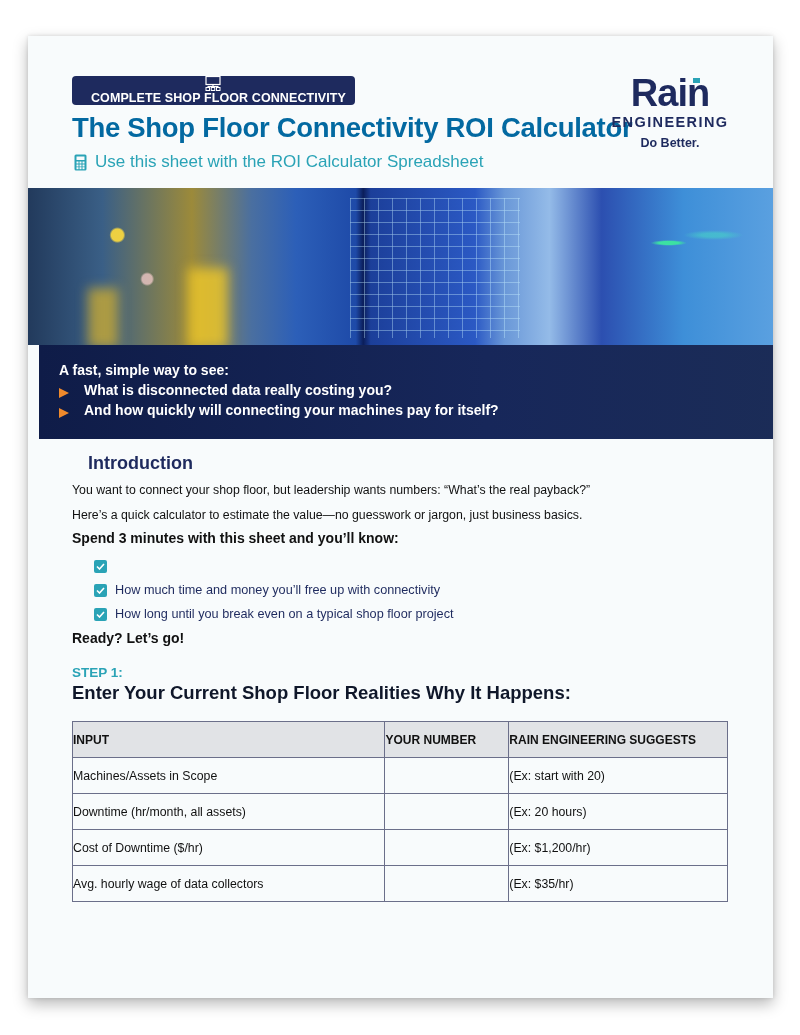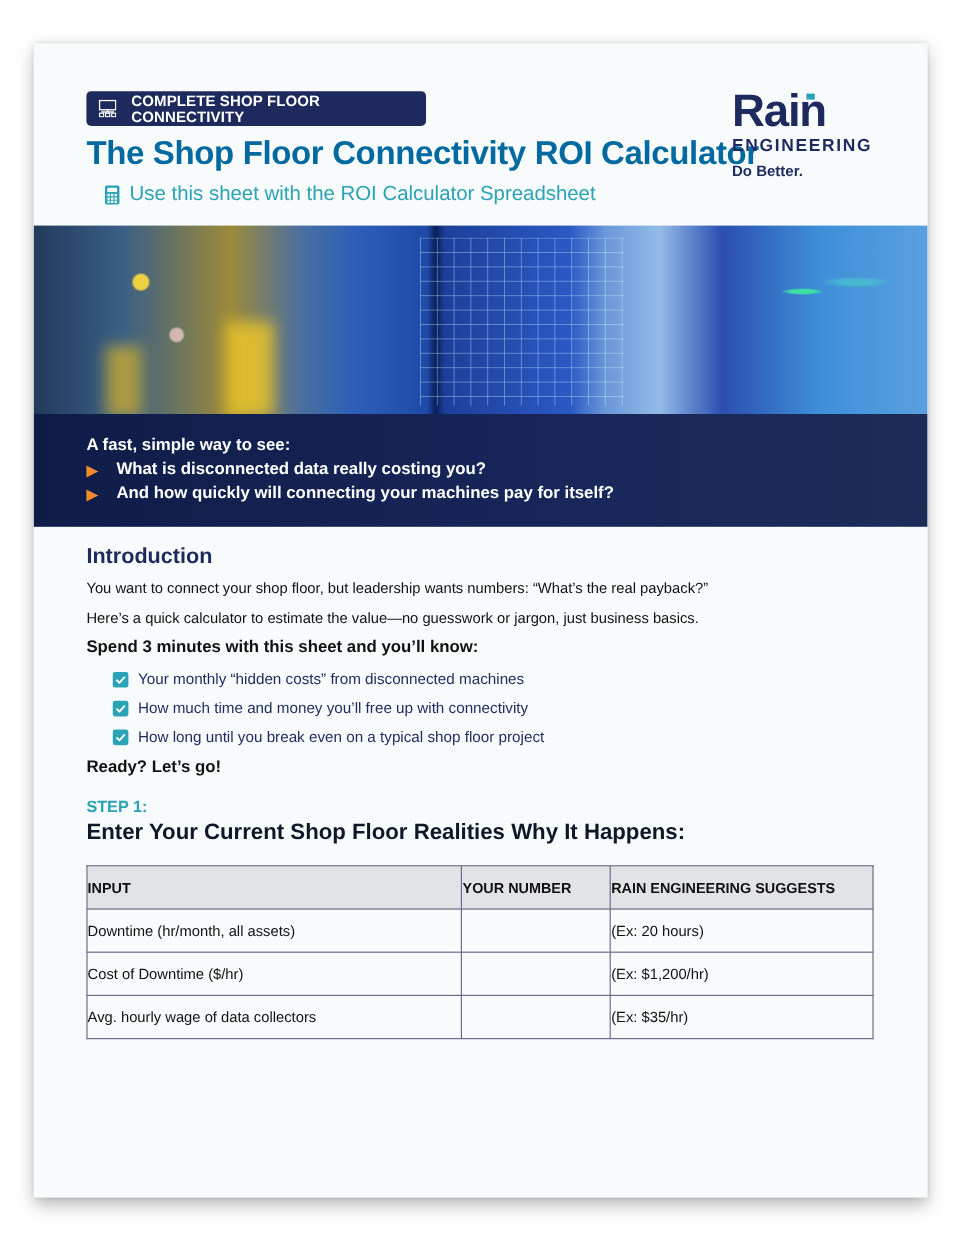--- a/index.html
+++ b/index.html
@@ -10,34 +10,34 @@
     position: absolute; left: 28px; top: 36px; width: 745px; height: 962px;
     background: #f8fbfc;
     box-shadow: 0 6px 14px rgba(0,0,0,0.28), 0 0 4px rgba(0,0,0,0.12);
     overflow: hidden;
   }
 
   
   .badge {
     position: absolute; left: 44px; top: 40px; width: 283px; height: 29px;
     background: #1e2a5e; border-radius: 4px; display: flex; align-items: center;
-    padding-left: 10px; color: #fff; font-weight: bold; font-size: 12.5px; letter-spacing: 0.1px;
+    padding-left: 10px; color: #fff; font-weight: bold; font-size: 12.5px; letter-spacing: 0.1px; flex-direction: column;
   }
   .badge svg { margin-right: 12px; }
   .title {
     position: absolute; left: 44px; top: 76px; font-size: 27.5px; font-weight: bold;
     color: #0369a1; letter-spacing: -0.3px; white-space: nowrap;
   }
   .subtitle {
     position: absolute; left: 46px; top: 116px; font-size: 17px; color: #2aa3b6;
-    display: flex; align-items: center; white-space: nowrap; margin-left: 13px;
+    display: flex; align-items: center; white-space: nowrap;
   }
   .subtitle svg { margin-right: 8px; }
 
-  .logo { position: absolute; left: 582px; top: 38px; width: 120px; }
+  .logo { position: absolute; left: 582px; top: 38px; width: 120px; text-align: center; }
   .logo-rain {
     font-size: 38px; font-weight: bold; color: #1e2a5e; letter-spacing: -1px; line-height: 38px;
     position: relative; display: inline-block;
   }
   .logo-dot { position: absolute; width: 7px; height: 5px; background: #2aa3b6; left: 62px; top: 4px; }
   .logo-eng { font-size: 14.5px; font-weight: bold; color: #1e2a5e; letter-spacing: 1.4px; margin-top: 2px; }
   .logo-tag { font-size: 12.5px; font-weight: bold; color: #1e2a5e; margin-top: 6px; }
 
   
   .hero {
@@ -53,30 +53,30 @@
     position: absolute; left: 322px; top: 10px; width: 170px; height: 140px;
     background-image:
       linear-gradient(rgba(200,240,255,0.55) 1px, transparent 1px),
       linear-gradient(90deg, rgba(200,240,255,0.55) 1px, transparent 1px);
     background-size: 14px 12px; opacity: 0.7;
   }
   .hero .bar-y { position: absolute; left: 160px; top: 80px; width: 40px; height: 80px; background: rgba(240,200,40,0.8); filter: blur(6px); }
   .hero .bar-y2 { position: absolute; left: 60px; top: 100px; width: 30px; height: 60px; background: rgba(220,180,40,0.7); filter: blur(6px); }
 
   .banner {
-    position: absolute; left: 0; top: 309px; width: 745px; height: 94px;
+    position: absolute; left: 11px; top: 309px; width: 745px; height: 94px;
     background: linear-gradient(90deg, #0f1c48 0%, #17275a 60%, #1b2c57 100%);
-    color: #fff; padding: 17px 0 0 44px;
+    color: #fff; padding: 17px 0 0 20px;
   }
   .banner-lead { font-size: 14px; font-weight: bold; margin-bottom: 4px; }
   .banner-item { display: flex; align-items: flex-end; font-size: 14px; font-weight: bold; margin-bottom: 4px; }
   .banner-item .arrow { width: 0; height: 0; border-top: 5px solid transparent; border-bottom: 5px solid transparent; border-left: 10px solid #f08a2c; margin-right: 15px; }
 
   
-  .h-intro { position: absolute; left: 44px; top: 417px; font-size: 18px; font-weight: bold; color: #1e2a5e; }
+  .h-intro { position: absolute; left: 60px; top: 417px; font-size: 18px; font-weight: bold; color: #1e2a5e; }
   .p1 { position: absolute; left: 44px; top: 447px; font-size: 12.3px; color: #111; white-space: nowrap; }
   .p2 { position: absolute; left: 44px; top: 472px; font-size: 12.3px; color: #111; white-space: nowrap; }
   .spend { position: absolute; left: 44px; top: 494px; font-size: 14px; font-weight: bold; color: #111; }
   .checklist { position: absolute; left: 66px; top: 518px; }
   .check-item { display: flex; align-items: center; height: 24px; font-size: 12.7px; color: #1e2a5e; }
   .check-box {
     width: 13px; height: 13px; background: #2aa3b6; border-radius: 2px; margin-right: 8px;
     display: flex; align-items: center; justify-content: center;
   }
   .ready { position: absolute; left: 44px; top: 594px; font-size: 14px; font-weight: bold; color: #111; }
@@ -164,21 +164,20 @@
   <div class="p2">Here’s a quick calculator to estimate the value—no guesswork or jargon, just business basics.</div>
   <div class="spend">Spend 3 minutes with this sheet and you’ll know:</div>
 
   <div class="checklist">
     <div class="check-item">
       <span class="check-box">
         <svg width="9" height="7" viewBox="0 0 9 7">
             <path d="M1 3.5 L3.5 6 L8 1" stroke="#fff" stroke-width="1.6" fill="none"></path>
           </svg>
       </span>
-      <span>Your monthly “hidden costs” from disconnected machines</span>
     </div>
     <div class="check-item">
       <span class="check-box">
         <svg width="9" height="7" viewBox="0 0 9 7">
             <path d="M1 3.5 L3.5 6 L8 1" stroke="#fff" stroke-width="1.6" fill="none"></path>
           </svg>
       </span>
       <span>How much time and money you’ll free up with connectivity</span>
     </div>
     <div class="check-item">
@@ -203,20 +202,25 @@
       </colgroup>
     <thead>
       <tr>
         <th>INPUT</th>
         <th>YOUR NUMBER</th>
         <th>RAIN ENGINEERING SUGGESTS</th>
       </tr>
     </thead>
     <tbody>
       <tr>
+        <td>Machines/Assets in Scope</td>
+        <td><input class="yn-input" value="" style=""></td>
+        <td>(Ex: start with 20)</td>
+      </tr>
+      <tr>
         <td>Downtime (hr/month, all assets)</td>
         <td><input class="yn-input" value="" style=""></td>
         <td>(Ex: 20 hours)</td>
       </tr>
       <tr>
         <td>Cost of Downtime ($/hr)</td>
         <td><input class="yn-input" value="" style=""></td>
         <td>(Ex: $1,200/hr)</td>
       </tr>
       <tr>

